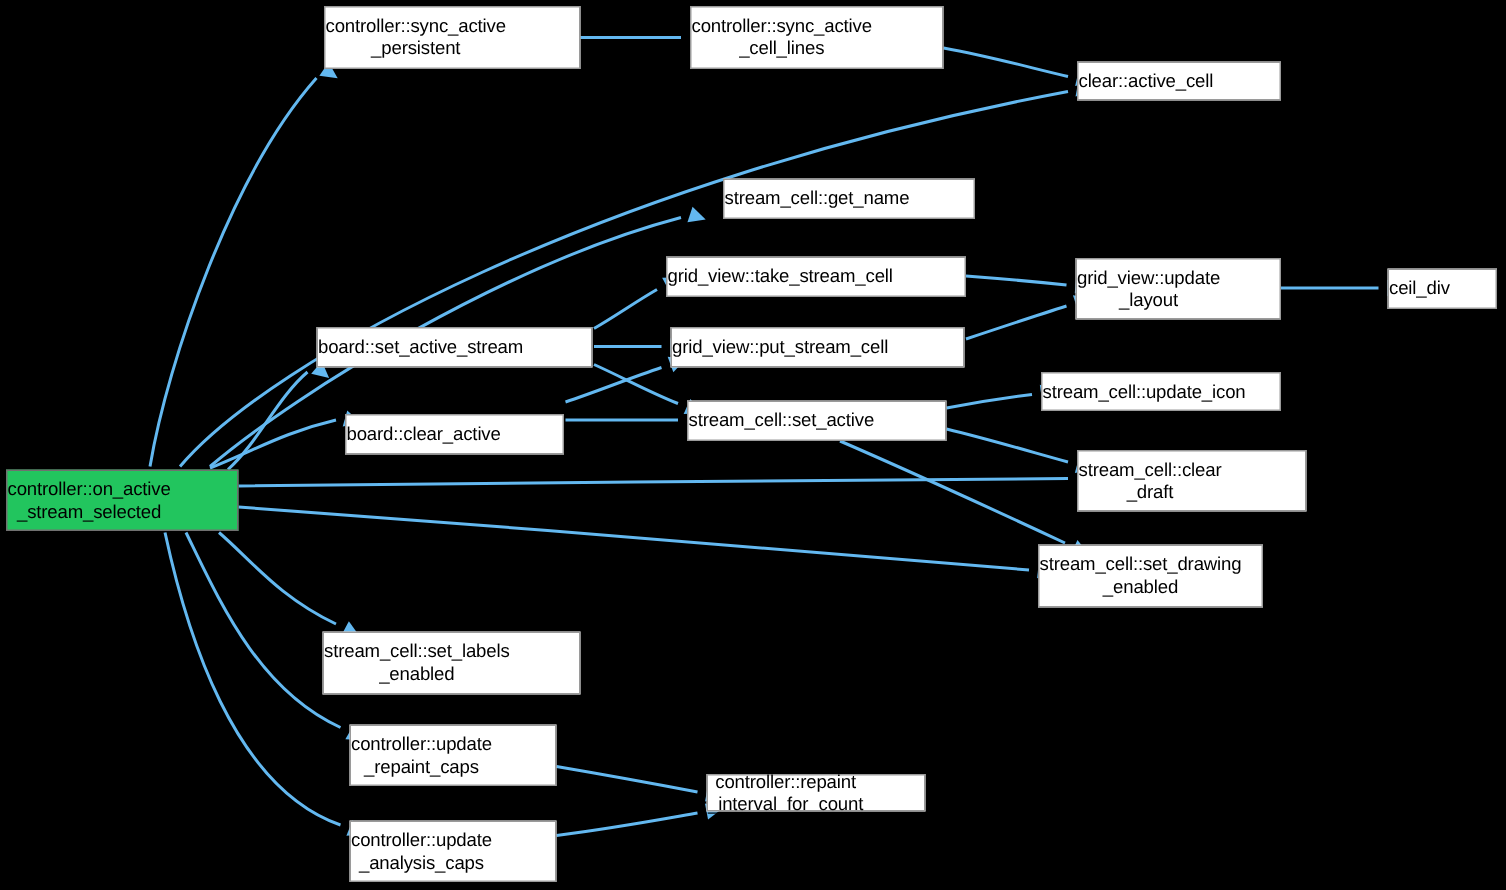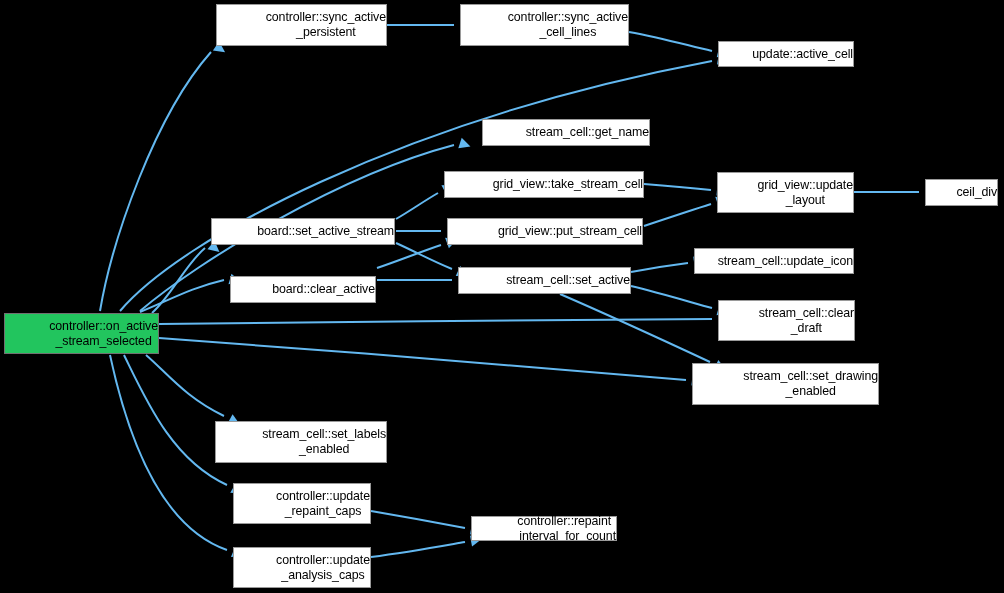--- a/index.html
+++ b/index.html
@@ -12,21 +12,21 @@
     font-family:"Liberation Sans", sans-serif;
   }
   #edges{position:absolute;left:0;top:0;width:1004px;height:593px;}
   .node{
     position:absolute;
     box-sizing:border-box;
     background:#FFFFFF;
     border:1px solid #9A9A9A;
     display:flex;
     align-items:center;
-    justify-content:flex-end;
+    justify-content:flex-start;
     text-align:center;
     color:#000000;
     font-size:12.4px;
     line-height:14.6px;
     letter-spacing:-0.1px;
     white-space:pre;
     z-index:3;
   }
   .node.highlight{
     background:#22c55e;
@@ -92,34 +92,34 @@
       <polygon points="0,-5.5 11,0 0,5.5" fill="#63b8f0" transform="translate(471,541) rotate(-11)"></polygon>
     </svg>
 
   <div id="nodes">
       <div class="node highlight" style="left: 4px; top: 313px; width: 155px; height: 41px;"><span class="lbl">controller::on_active
 _stream_selected</span></div>
       <div class="node" style="left: 216px; top: 4px; width: 171px; height: 42px;"><span class="lbl">controller::sync_active
 _persistent</span></div>
       <div class="node" style="left: 460px; top: 4px; width: 169px; height: 42px;"><span class="lbl">controller::sync_active
 _cell_lines</span></div>
-      <div class="node" style="left: 718px; top: 41px; width: 136px; height: 26px;"><span class="lbl">update::active_cell</span></div>
+      <div class="node" style="left: 718px; top: 41px; width: 136px; height: 26px;"><span class="lbl">clear::active_cell</span></div>
       <div class="node" style="left: 460px; top: 119px; width: 168px; height: 27px; margin-left: 22px;"><span class="lbl">stream_cell::get_name</span></div>
       <div class="node" style="left: 444px; top: 171px; width: 200px; height: 27px;"><span class="lbl">grid_view::take_stream_cell</span></div>
       <div class="node" style="left: 717px; top: 172px; width: 137px; height: 41px;"><span class="lbl">grid_view::update
 _layout</span></div>
       <div class="node" style="left: 925px; top: 179px; width: 73px; height: 27px;"><span class="lbl">ceil_div</span></div>
       <div class="node" style="left: 211px; top: 218px; width: 184px; height: 27px;"><span class="lbl">board::set_active_stream</span></div>
       <div class="node" style="left: 447px; top: 218px; width: 196px; height: 27px;"><span class="lbl">grid_view::put_stream_cell</span></div>
       <div class="node" style="left: 694px; top: 248px; width: 160px; height: 26px;"><span class="lbl">stream_cell::update_icon</span></div>
       <div class="node" style="left: 230px; top: 276px; width: 146px; height: 27px;"><span class="lbl">board::clear_active</span></div>
       <div class="node" style="left: 458px; top: 267px; width: 173px; height: 27px;"><span class="lbl">stream_cell::set_active</span></div>
-      <div class="node" style="left: 718px; top: 300px; width: 137px; height: 41px;"><span class="lbl">stream_cell::clear
+      <div class="node" style="left: 718px; top: 300px; width: 153px; height: 41px;"><span class="lbl">stream_cell::clear
 _draft</span></div>
-      <div class="node" style="left: 692px; top: 363px; width: 187px; height: 42px; padding-left: 48px;"><span class="lbl">stream_cell::set_drawing
+      <div class="node" style="left: 692px; top: 363px; width: 150px; height: 42px;"><span class="lbl">stream_cell::set_drawing
 _enabled</span></div>
       <div class="node" style="left: 215px; top: 421px; width: 172px; height: 42px;"><span class="lbl">stream_cell::set_labels
 _enabled</span></div>
       <div class="node" style="left: 233px; top: 483px; width: 138px; height: 41px;"><span class="lbl">controller::update
 _repaint_caps</span></div>
       <div class="node" style="left: 471px; top: 516px; width: 146px; height: 25px;"><span class="lbl">controller::repaint
 _interval_for_count</span></div>
       <div class="node" style="left: 233px; top: 547px; width: 138px; height: 41px;"><span class="lbl">controller::update
 _analysis_caps</span></div>
     </div>

